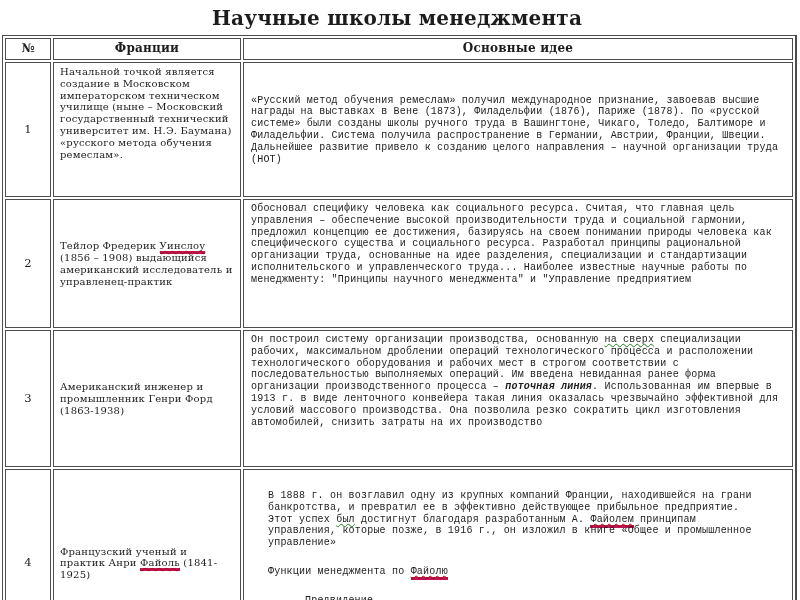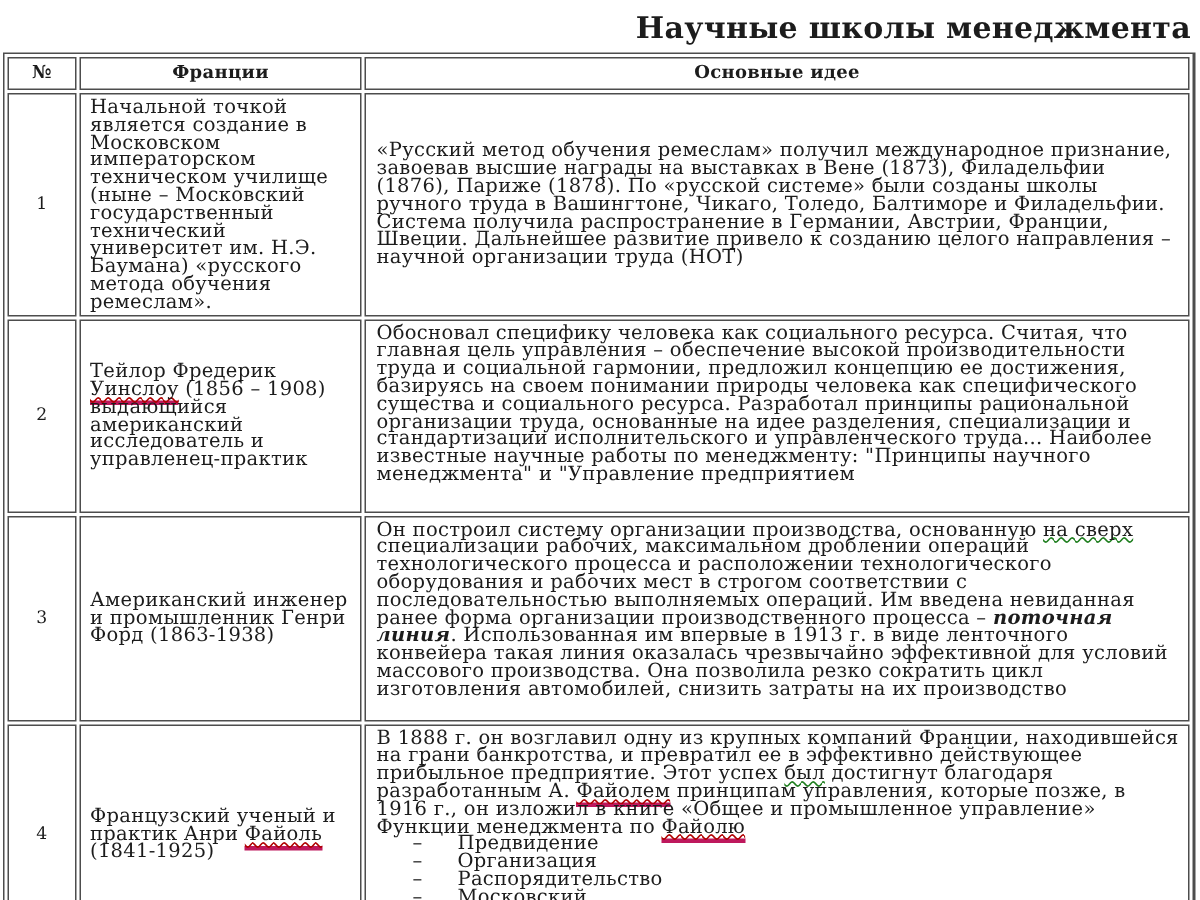--- a/index.html
+++ b/index.html
@@ -5,21 +5,21 @@
   html, body {
     margin: 0; padding: 0;
     width: 800px; height: 600px;
     background: #ffffff;
     overflow: hidden;
     font-family: "DejaVu Serif", "Liberation Serif", serif;
     color: #1c1c1c;
   }
   .slide { width: 800px; height: 600px; position: relative; }
   .title {
-    text-align: right;
+    text-align: center;
     font-weight: bold;
     font-size: 20px;
     letter-spacing: 0.2px;
     padding: 6px 6px 5px 0;
     white-space: nowrap;
   }
   table.mgmt {
     border-collapse: separate;
     border-spacing: 2px;
     border: 1px solid #4d4d4d;
@@ -29,49 +29,49 @@
     table-layout: fixed;
     width: 795px;
     margin-left: 2px;
   }
   col.c-num    { width: 46px;  }
   col.c-person { width: 188px; }
   col.c-ideas  { width: auto;  }
   td {
     border: 1px solid #4d4d4d;
     padding: 2px 5px;
-    font-size: 13px;
+    font-size: 10px;
     line-height: 11.8px;
     letter-spacing: 0.2px;
     vertical-align: top;
     overflow: hidden;
     background: #ffffff;
   }
   td.hc {
     font-weight: bold;
     text-align: center;
     vertical-align: middle;
     font-size: 12px;
     height: 18px;
     padding: 1px 2px;
   }
   td.num {
     text-align: center;
     vertical-align: middle;
     font-size: 11.5px;
   }
   td.person { padding-left: 6px; padding-top: 3px; }
-  td.ideas  { padding-left: 7px; padding-right: 6px; padding-top: 3px; }
+  td.ideas  { padding-left: 7px; padding-right: 6px; padding-top: 3px; font-family: Liberation Mono, monospace; }
   .v-top { vertical-align: top; }
   .v-mid { vertical-align: middle; }
   tr.r1 td { height: 128px; }
   tr.r2 td { height: 122px; }
   tr.r3 td { height: 130px; }
   tr.r4 td { height: 140px; }
-  .para { margin: 0; }
+  .para { margin: 17px; }
   .sp-red {
     text-decoration: underline wavy #b00000;
     text-decoration-thickness: 1px;
     text-decoration-skip-ink: none;
   }
   .sp-green {
     text-decoration: underline wavy #1e7e1e;
     text-decoration-thickness: 1px;
     text-decoration-skip-ink: none;
   }

